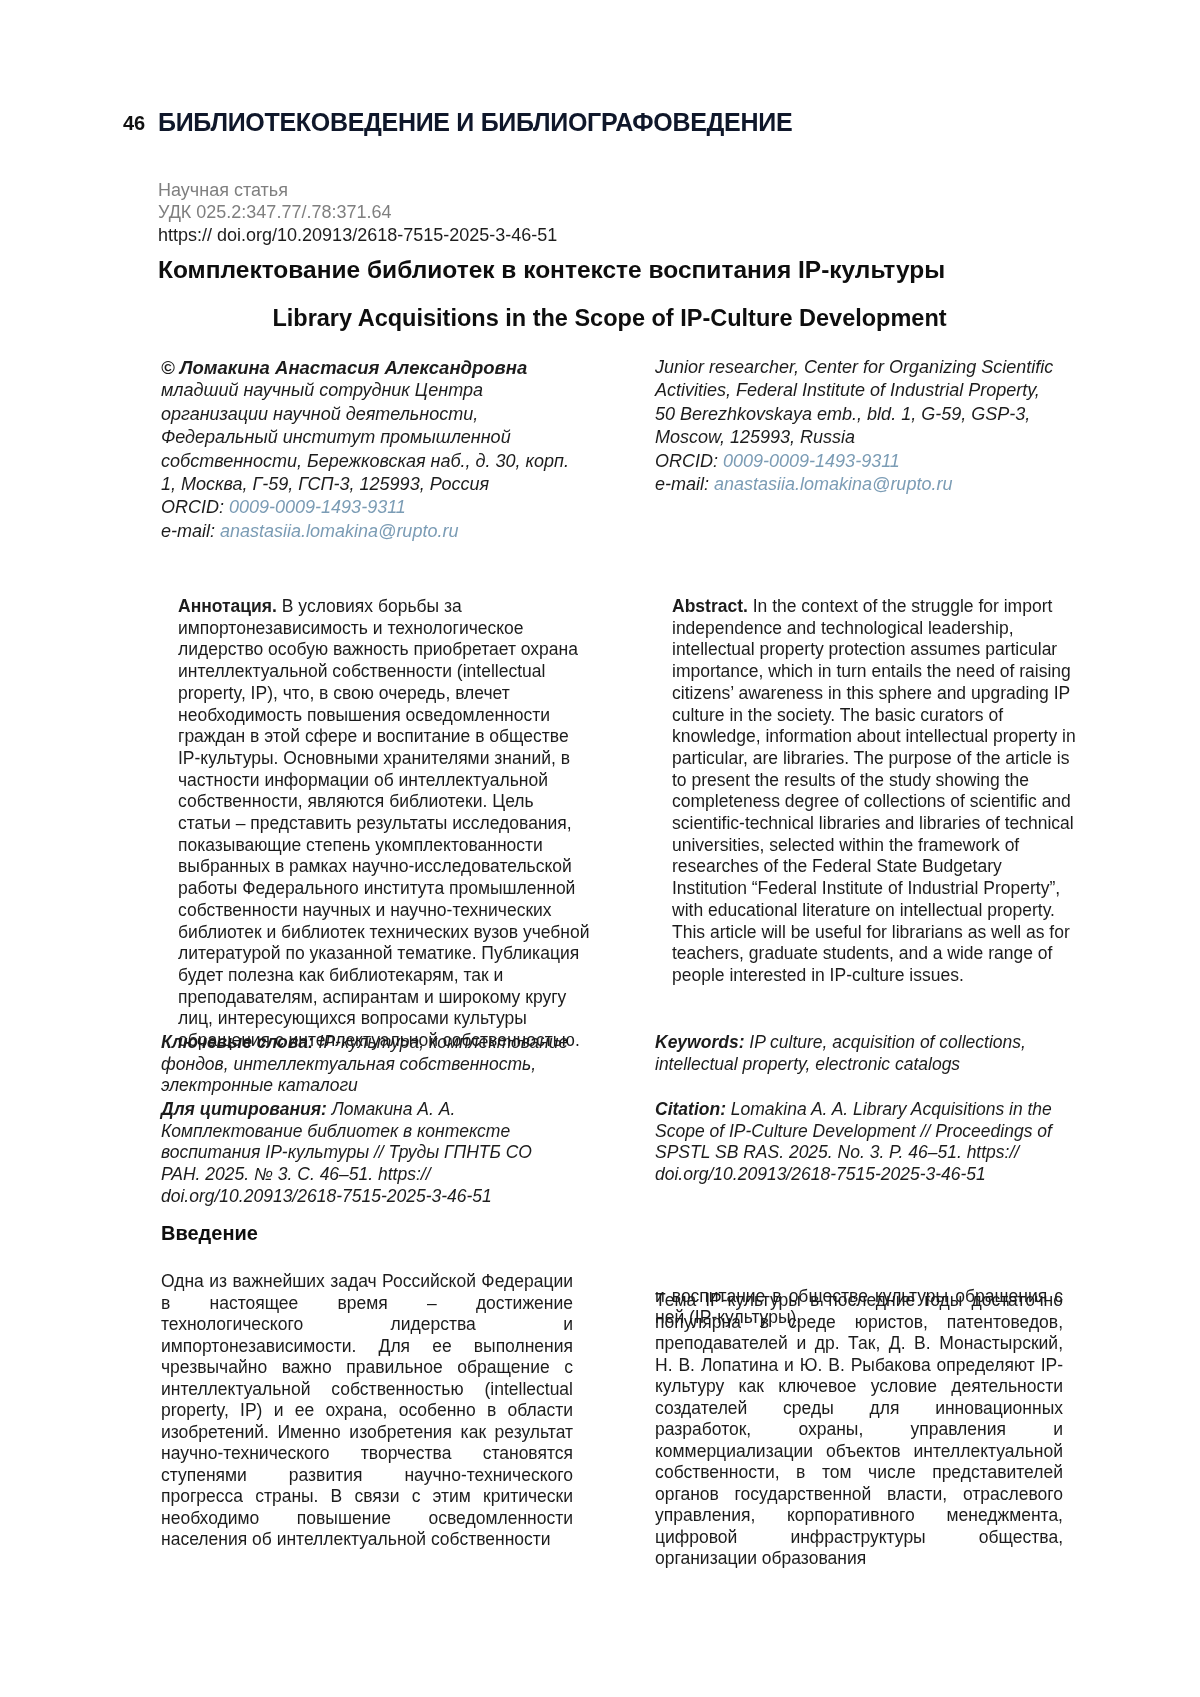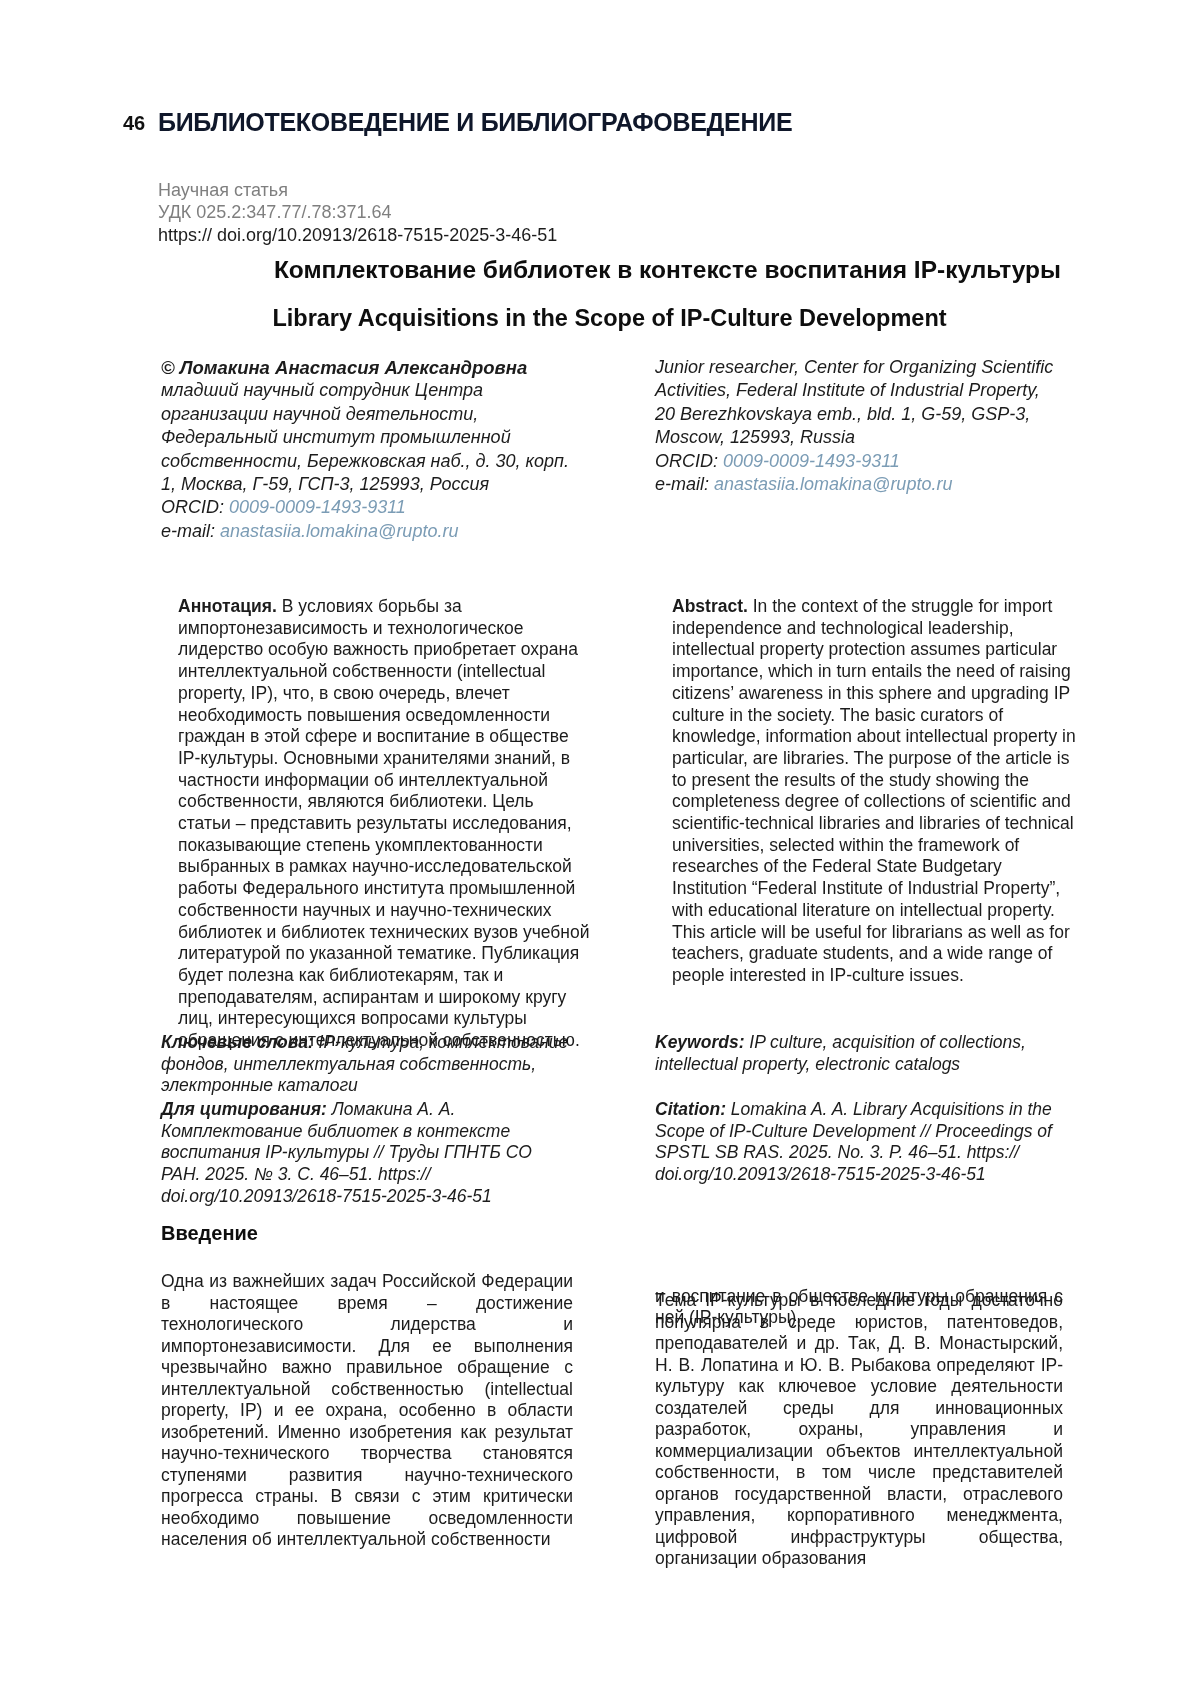--- a/index.html
+++ b/index.html
@@ -10,21 +10,21 @@
     font-family:"Liberation Sans","DejaVu Sans",sans-serif;
     color:#1c1c1c;
     overflow:hidden;
   }
   .abs{position:absolute;}
   .pagenum{left:84px;top:112px;font-size:20px;font-weight:bold;color:#111;margin-left:39px;}
   .section-title{left:158px;top:108px;font-size:25px;font-weight:bold;letter-spacing:-0.3px;color:#0f172a;white-space:nowrap;}
   .meta{left:158px;top:179px;font-size:18px;line-height:22.3px;}
   .meta .grey{color:#7f7f7f;}
   .meta .dark{color:#1c1c1c;}
-  .title-ru{left:158px;top:256px;width:903px;text-align:right;font-size:24.5px;font-weight:bold;color:#0e0e0e;}
+  .title-ru{left:158px;top:256px;width:903px;text-align:left;font-size:24.5px;font-weight:bold;color:#0e0e0e;}
   .title-en{left:158px;top:305px;width:903px;text-align:center;font-size:23.5px;font-weight:bold;color:#0e0e0e;}
   .col-l{left:161px;width:412px;}
   .col-r{left:655px;width:408px;}
   .author{top:356px;font-size:18px;line-height:23.4px;font-style:italic;}
   .author .name{font-weight:bold;font-size:18.5px;}
   .link{color:#7b9cb5;font-style:italic;text-decoration:none;}
   .body-txt{font-size:17.5px;line-height:21.7px;}
   .abstract{top:596px;margin-left:17px;}
   .abstract .lbl{font-weight:bold;}
   .kwblock{top:1032px;font-style:italic;}
@@ -55,21 +55,21 @@
   <h2 class="abs title-en" style="margin:0;">Library Acquisitions in the Scope of IP-Culture Development</h2>
 
   <div class="abs col-l author">
     <div class="name">© Ломакина Анастасия Александровна</div>
     <div>младший научный сотрудник Центра организации научной деятельности, Федеральный институт промышленной собственности, Бережковская наб., д. 30, корп. 1, Москва, Г-59, ГСП-3, 125993, Россия</div>
     <div><span>ORCID: </span><a href="#" class="link">0009-0009-1493-9311</a></div>
     <div><span>e-mail:  </span> <a href="#" class="link">anastasiia.lomakina@rupto.ru</a></div>
   </div>
 
   <div class="abs col-r author">
-    <div>Junior researcher, Center for Organizing Scientific Activities, Federal Institute of Industrial Property, 20 Berezhkovskaya emb., bld. 1, G-59, GSP-3, Moscow, 125993, Russia</div>
+    <div>Junior researcher, Center for Organizing Scientific Activities, Federal Institute of Industrial Property, 50 Berezhkovskaya emb., bld. 1, G-59, GSP-3, Moscow, 125993, Russia</div>
     <div><span>ORCID: </span><a href="#" class="link">0009-0009-1493-9311</a></div>
     <div><span>e-mail: </span> <a href="#" class="link">anastasiia.lomakina@rupto.ru</a></div>
   </div>
 
   <div class="abs col-l body-txt abstract">
     <span class="lbl">Аннотация.</span><span> В условиях борьбы за импортонезависимость и технологическое лидерство особую важность приобретает охрана интеллектуальной собственности (intellectual property, IP), что, в свою очередь, влечет необходимость повышения осведомленности граждан в этой сфере и воспитание в обществе IP-культуры. Основными хранителями знаний, в частности информации об интеллектуальной собственности, являются библиотеки. Цель статьи – представить результаты исследования, показывающие степень укомплектованности выбранных в рамках научно-исследовательской работы Федерального института промышленной собственности научных и научно-технических библиотек и библиотек технических вузов учебной литературой по указанной тематике. Публикация будет полезна как библиотекарям, так и преподавателям, аспирантам и широкому кругу лиц, интересующихся вопросами культуры обращения с интеллектуальной собственностью.</span>
   </div>
 
   <div class="abs col-r body-txt abstract">
     <span class="lbl">Abstract.</span><span> In the context of the struggle for import independence and technological leadership, intellectual property protection assumes particular importance, which in turn entails the need of raising citizens’ awareness in this sphere and upgrading IP culture in the society. The basic curators of knowledge, information about intellectual property in particular, are libraries. The purpose of the article is to present the results of the study showing the completeness degree of collections of scientific and scientific-technical libraries and libraries of technical universities, selected within the framework of researches of the Federal State Budgetary Institution “Federal Institute of Industrial Property”, with educational literature on intellectual property. This article will be useful for librarians as well as for teachers, graduate students, and a wide range of people interested in IP-culture issues.</span>

